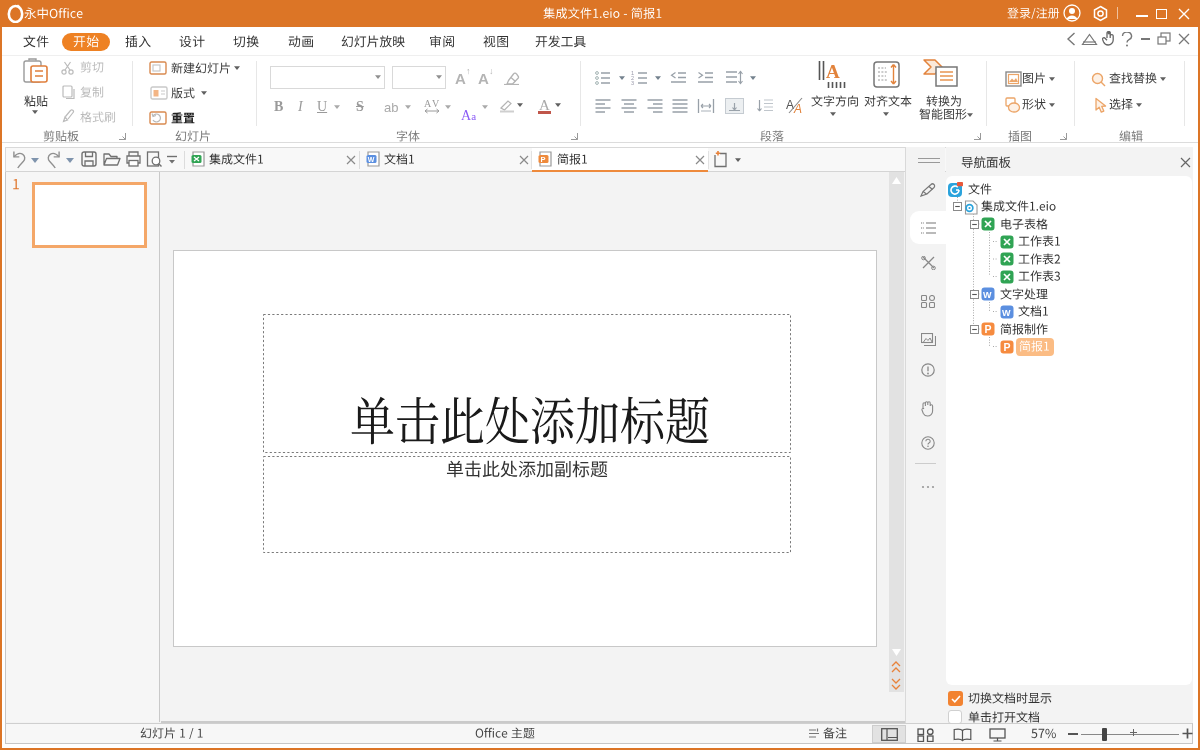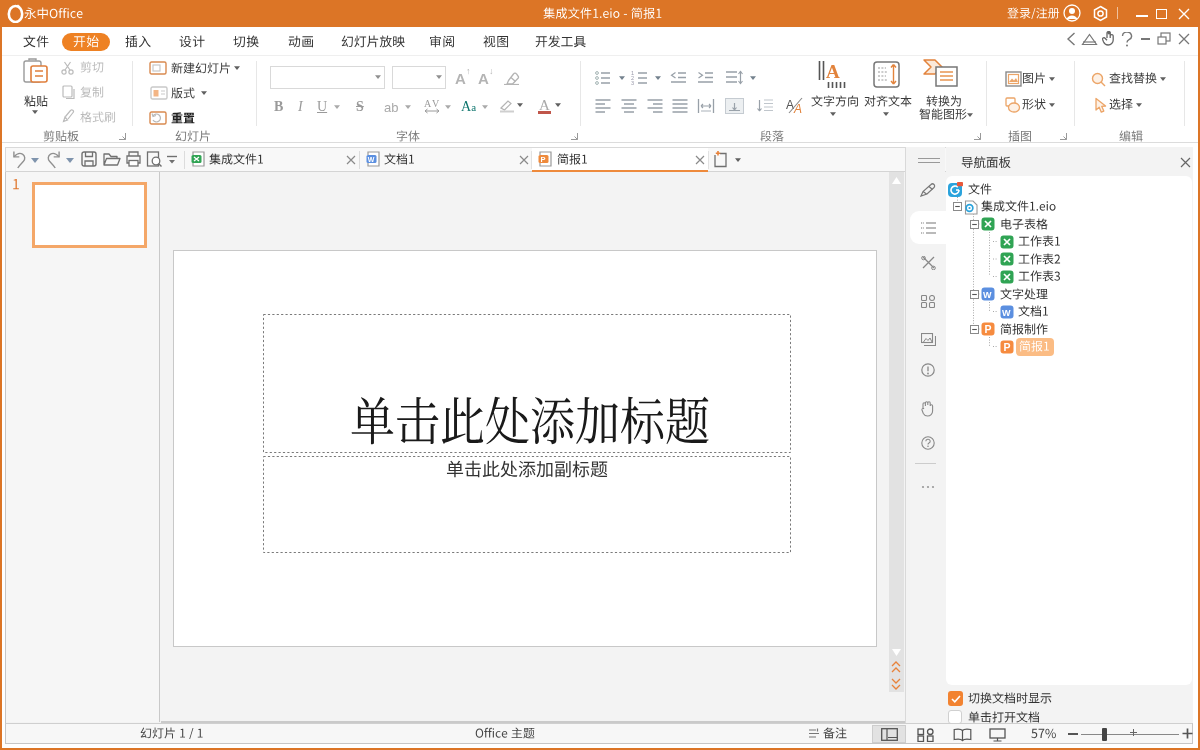--- a/index.html
+++ b/index.html
@@ -285,21 +285,21 @@
       <path d="M0 0 L8 0 L4 5 Z" fill="#aaa"></path>
     </svg>
 <svg class="ab" style="left:424px;top:99px" width="16" height="15" viewBox="0 0 16 15">
       <text x="0" y="8" font-size="10" fill="#9a9a9a" font-family="Liberation Serif">A</text>
       <text x="8" y="8" font-size="10" fill="#9a9a9a" font-family="Liberation Serif">V</text>
       <path d="M1 12 L15 12 M1 12 L3.5 10 M1 12 L3.5 14 M15 12 L12.5 10 M15 12 L12.5 14" stroke="#9a9a9a" stroke-width="1" fill="none"></path>
     </svg>
 <svg class="ab" style="left:445px;top:105px" width="6" height="4" viewBox="0 0 8 5">
       <path d="M0 0 L8 0 L4 5 Z" fill="#aaa"></path>
     </svg>
-<div class="ab" style="left:461px;top:99px;color:#0f766e;font:14px 'Liberation Serif'">A<span style="font-size:11px">a</span></div>
+<div class="ab" style="left:461px;top:108px;color:#8b5cf6;font:14px 'Liberation Serif'">A<span style="font-size:11px">a</span></div>
 <svg class="ab" style="left:482px;top:105px" width="6" height="4" viewBox="0 0 8 5">
       <path d="M0 0 L8 0 L4 5 Z" fill="#aaa"></path>
     </svg>
 <svg class="ab" style="left:499px;top:98px" width="16" height="15" viewBox="0 0 16 15">
  <path d="M2 10 L9 3 l3 2.5 L5.5 12 Z" fill="none" stroke="#b4b4b4" stroke-width="1.2"></path>
       <path d="M1 13.5 L15 13.5" stroke="#cfcfcf" stroke-width="2"></path>
 </svg>
 <svg class="ab" style="left:517px;top:103px" width="6" height="4" viewBox="0 0 8 5">
       <path d="M0 0 L8 0 L4 5 Z" fill="#606060"></path>
     </svg>

